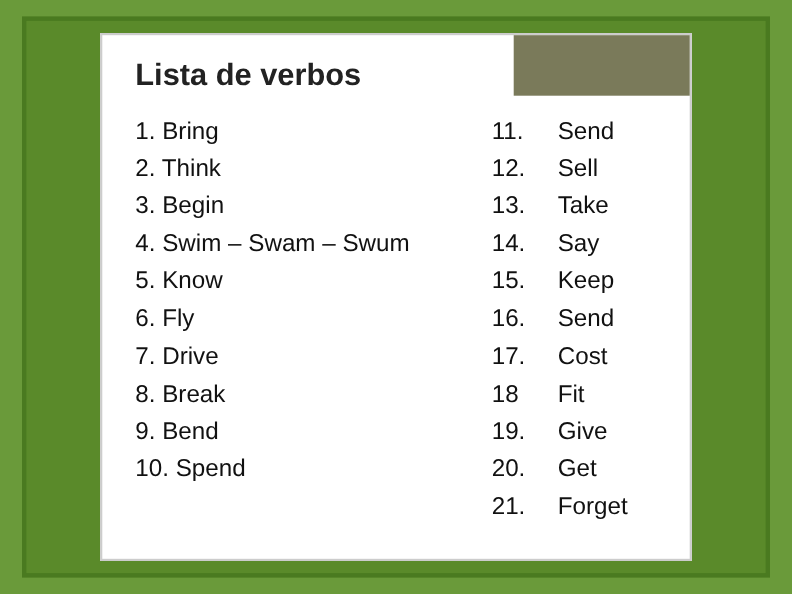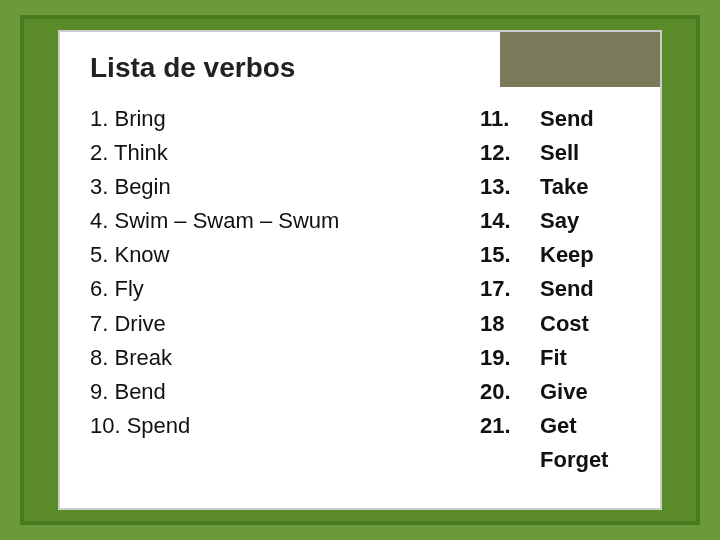--- a/index.html
+++ b/index.html
@@ -20,21 +20,21 @@
       height: 510px;
       border: 4px solid #4a7a20;
       background: #5a8a2a;
       display: flex;
       align-items: center;
       justify-content: center;
       position: relative;
     }
 
     .card {
-      width: 604px;
+      width: 538px;
       height: 480px;
       background: #ffffff;
       border: 2px solid #ccc;
       position: relative;
       padding: 20px 30px 20px 30px;
     }
 
     .top-right-box {
       position: absolute;
       top: 0;
@@ -60,21 +60,20 @@
 
     .left-list {
       flex: 1;
     }
 
     .right-list {
       flex: 0 0 auto;
       display: flex;
       flex-direction: row;
       gap: 10px;
-      font-weight: bold;
     }
 
     .list-item {
       font-size: 22px;
       color: #111;
       line-height: 1.55;
       white-space: nowrap;
     }
 
     .numbers-col {
@@ -109,20 +108,21 @@
           <div class="list-item">9.  Bend</div>
           <div class="list-item">10. Spend</div>
         </div>
       <div class="right-list">
         <div class="numbers-col" id="right-numbers">
             <div class="list-item">11.</div>
             <div class="list-item">12.</div>
             <div class="list-item">13.</div>
             <div class="list-item">14.</div>
             <div class="list-item">15.</div>
+            <div class="list-item">16.</div>
             <div class="list-item">17.</div>
             <div class="list-item">18</div>
             <div class="list-item">19.</div>
             <div class="list-item">20.</div>
             <div class="list-item">21.</div>
           </div>
         <div class="words-col" id="right-words">
             <div class="list-item">Send</div>
             <div class="list-item">Sell</div>
             <div class="list-item">Take</div>

